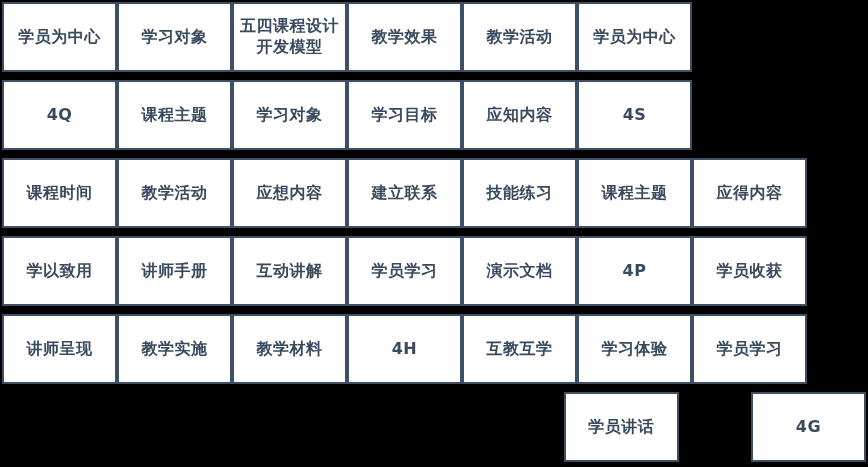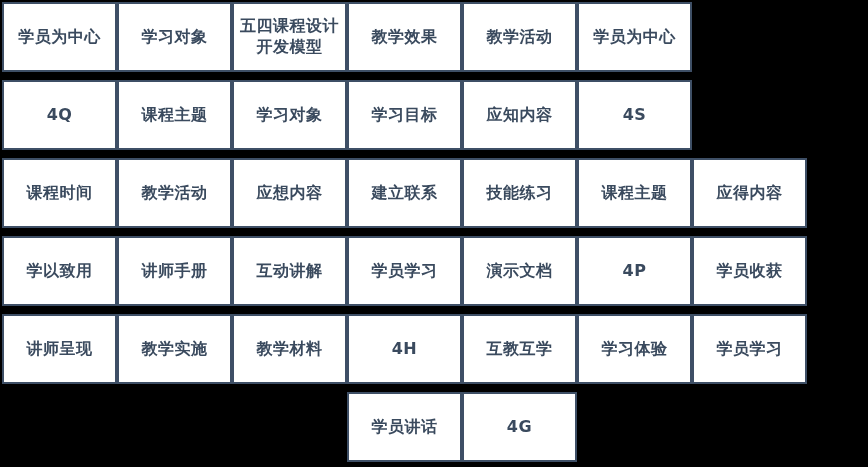--- a/index.html
+++ b/index.html
@@ -22,20 +22,21 @@
     padding: 2px 2px 0 2px;
   }
   .grid-row {
     display: flex;
     gap: 0;
     margin-bottom: 8px;
     height: 70px;
   }
   .grid-row.last-row {
     margin-bottom: 0;
+    justify-content: space-between;
   }
   .card {
     width: 115px;
     height: 70px;
     box-sizing: border-box;
     background: #ffffff;
     border: 2px solid #3e4f66;
     display: flex;
     align-items: center;
     justify-content: center;

